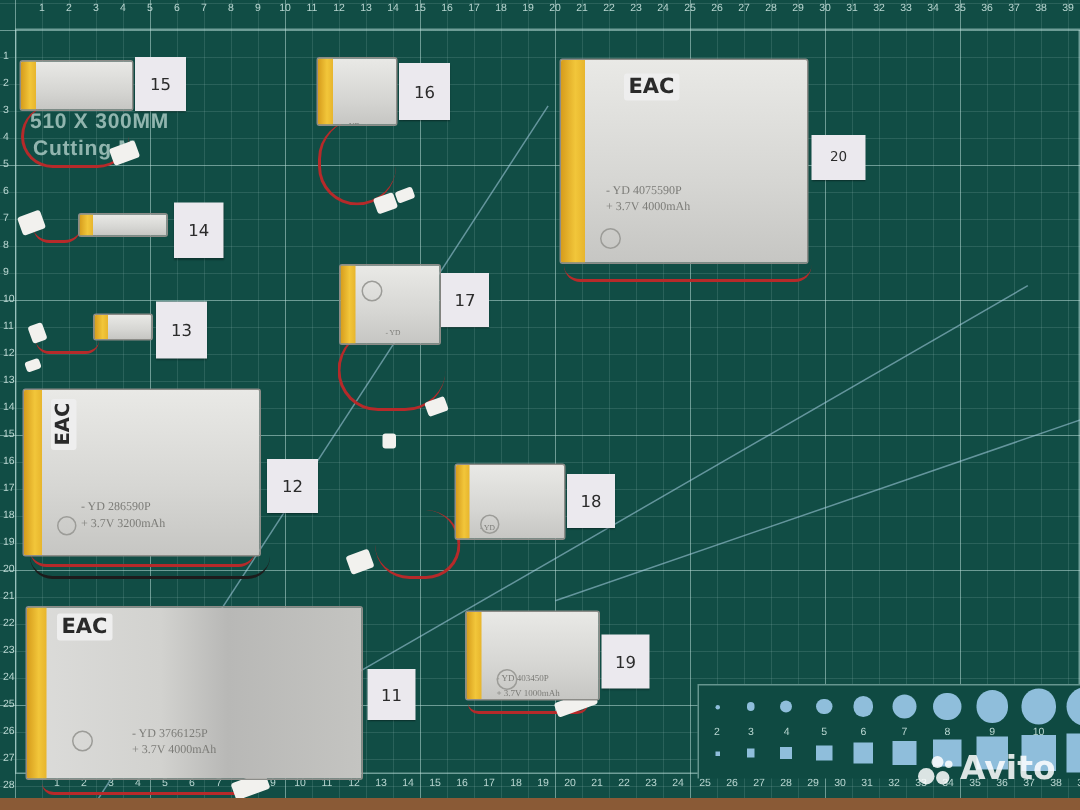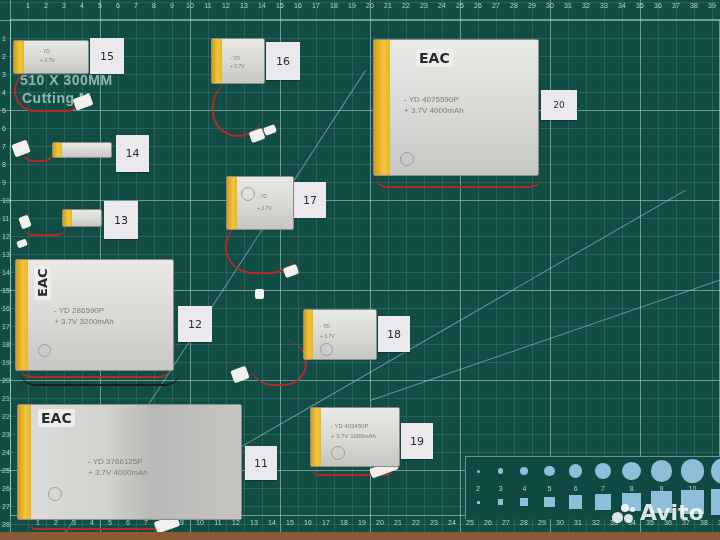--- a/index.html
+++ b/index.html
@@ -22,21 +22,21 @@
   .ruler-left { position: absolute; left: 0; top: 0; width: 12px; height: 540px; }
   .tick { position: absolute; font-size: 7px; color: #b9d6d1; transform: translateX(-50%); }
   .vtick { position: absolute; font-size: 7px; color: #b9d6d1; left: 2px; transform: translateY(-50%); }
   .diag { position: absolute; height: 1px; background: rgba(170,210,230,0.55); transform-origin: 0 0; }
   .mat-text { position: absolute; color: rgba(200,225,220,0.7); font-size: 14px; font-weight: bold; letter-spacing: 0.5px; }
   .battery {
     position: absolute; background: linear-gradient(180deg,#e9e9e6 0%,#d6d6d3 60%,#c6c6c3 100%);
     border: 1px solid #8c8c88; border-radius: 2px; box-sizing: border-box; overflow: hidden;
   }
   .battery .tape { position: absolute; left: 0; top: 0; bottom: 0; background: linear-gradient(90deg,#d69c1c,#f2c63a 60%,#e7b52d); }
-  .battery .lbl { position: absolute; color: #7c7c78; font-family: Liberation Sans, sans-serif; white-space: nowrap; }
+  .battery .lbl { position: absolute; color: #7c7c78; font-family: Liberation Serif, serif; white-space: nowrap; margin-top: 27px; }
   .battery .eac { position: absolute; background: #eeeeee; color: #2a2a2a; font-weight: bold; font-family: "DejaVu Sans", sans-serif; padding: 1px 3px; border-radius: 2px; }
   .battery .eac-v { transform: rotate(-90deg); transform-origin: left top; }
   .battery .seal { position: absolute; border: 1px solid #9c9c98; border-radius: 50%; }
   .tag { position: absolute; background: #ebe9ee; color: #2b2b2b; font-family: "DejaVu Sans", sans-serif; font-size: 11px; display: flex; align-items: center; justify-content: center; box-shadow: 0 1px 1px rgba(0,0,0,0.3); }
   .wire { position: absolute; border-radius: 40px; border-style: solid; border-color: transparent; }
   .wire.red { border-bottom-color: #b62a2a; }
   .wire.black { border-bottom-color: #1c1c1c; }
   .connector { position: absolute; background: #f2f1ee; border-radius: 2px; transform: rotate(-20deg); }
   .gauge-shape { position: absolute; background: #8fbedb; }
   .gauge-num { position: absolute; font-size: 7px; color: #b9d6d1; transform: translateX(-50%); }

